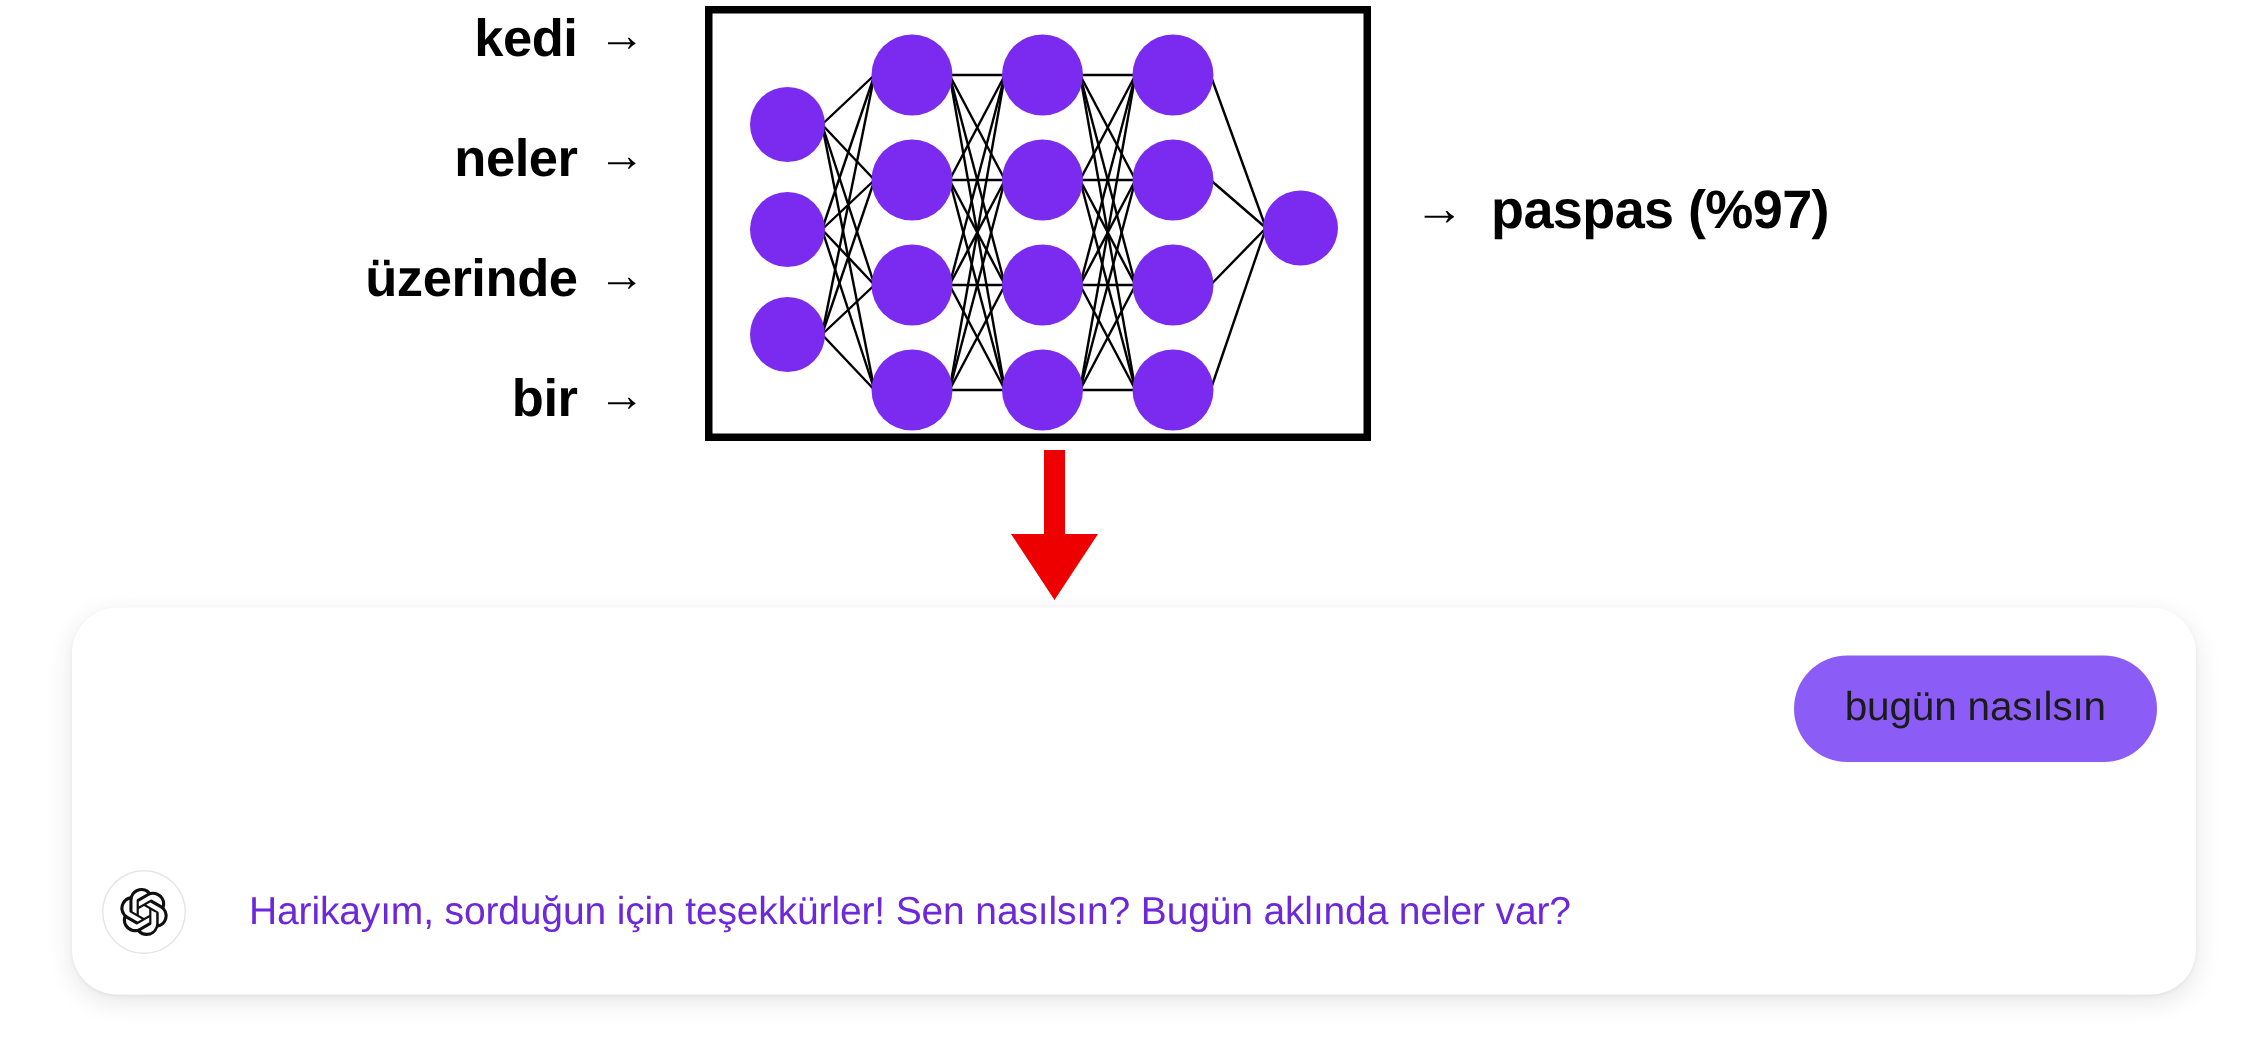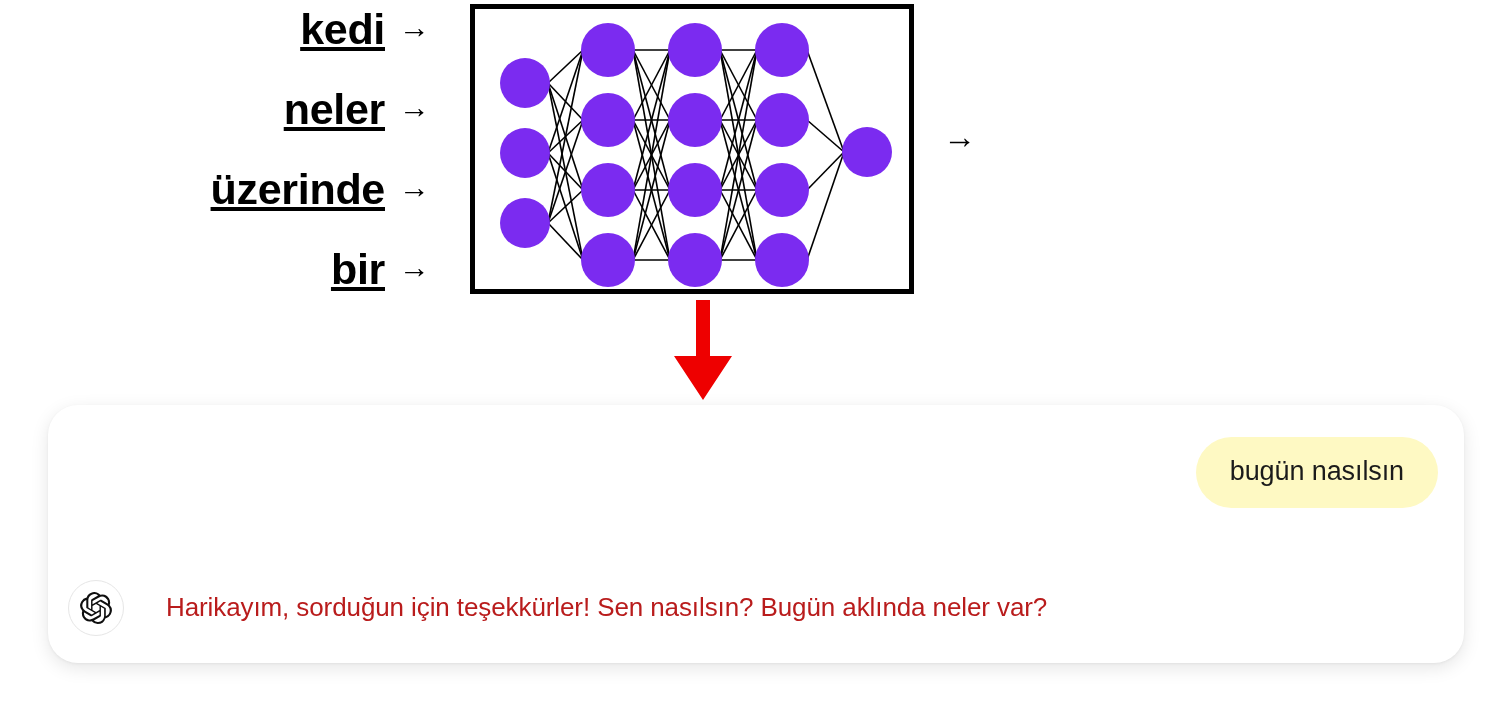--- a/index.html
+++ b/index.html
@@ -39,26 +39,25 @@
     position: absolute;
     right: 0;
     display: flex;
     align-items: center;
     justify-content: flex-end;
     gap: 14px;
     white-space: nowrap;
   }
 
   .input-label-text {
-    font-size: 43px;
+    font-size: 35px;
     font-weight: 700;
     color: #000000;
     letter-spacing: -0.3px;
     line-height: 1;
-    text-decoration: underline;
   }
 
   .input-label-arrow {
     font-size: 31px;
     font-weight: 400;
     color: #000000;
     line-height: 1;
     display: inline-block;
     transform: translateY(-2px);
   }
@@ -173,21 +172,21 @@
     border: 1.5px solid #e6e6e6;
     background: #ffffff;
     display: flex;
     align-items: center;
     justify-content: center;
     flex: 0 0 auto;
   }
 
   #assistant-text {
     font-size: 26px;
-    color: #b91c1c;
+    color: #6d28d9;
     line-height: 1.2;
     letter-spacing: -0.1px;
     white-space: nowrap;
   }
 </style>
 </head>
 <body>
 
 <div id="diagram-section">
 
@@ -283,32 +282,33 @@
           <circle cx="307" cy="111" r="27" fill="#7B2BF0"></circle>
           <circle cx="307" cy="181" r="27" fill="#7B2BF0"></circle>
           <circle cx="307" cy="251" r="27" fill="#7B2BF0"></circle>
           <circle cx="392" cy="143" r="25" fill="#7B2BF0"></circle>
         </g>
     </svg>
   </div>
 
   <div id="output-label">
     <span class="out-arrow">→</span>
+    <span class="out-text">paspas (%97)</span>
   </div>
 
   <svg id="red-arrow" viewBox="0 0 76 100">
     <polygon id="red-arrow-shape" points="31,0 45,0 45,56 67,56 38,100 9,56 31,56" fill="#EE0000"></polygon>
   </svg>
 
 </div>
 
 <div id="chat-card" style="background: rgb(255, 255, 255);">
 
   <div id="user-row">
-    <div id="user-bubble" style="background: #fef9c3;">bugün nasılsın</div>
+    <div id="user-bubble" style="background: #8b5cf6;">bugün nasılsın</div>
   </div>
 
   <div id="assistant-row">
 
     <div id="assistant-avatar">
       <svg width="32" height="32" viewBox="0 0 24 24">
         <path fill="#0f0f0f" d="M22.282 9.821a5.985 5.985 0 0 0-.516-4.91 6.046 6.046 0 0 0-6.51-2.9A6.065 6.065 0 0 0 4.981 4.18a5.985 5.985 0 0 0-3.998 2.9 6.046 6.046 0 0 0 .743 7.097 5.98 5.98 0 0 0 .51 4.911 6.051 6.051 0 0 0 6.515 2.9A5.985 5.985 0 0 0 13.26 24a6.056 6.056 0 0 0 5.772-4.206 5.99 5.99 0 0 0 3.997-2.9 6.056 6.056 0 0 0-.747-7.073zM13.26 22.43a4.476 4.476 0 0 1-2.876-1.04l.141-.081 4.779-2.758a.795.795 0 0 0 .392-.681v-6.737l2.02 1.168a.071.071 0 0 1 .38.052v5.583a4.504 4.504 0 0 1-4.474 4.494zM3.6 18.304a4.47 4.47 0 0 1-.535-3.014l.142.085 4.783 2.759a.771.771 0 0 0 .78 0l5.843-3.369v2.332a.08.08 0 0 1-.033.062L9.74 19.95a4.5 4.5 0 0 1-6.14-1.646zM2.34 7.896a4.485 4.485 0 0 1 2.366-1.973V11.6a.766.766 0 0 0 .388.676l5.815 3.355-2.02 1.168a.076.076 0 0 1-.071 0l-4.83-2.786A4.504 4.504 0 0 1 2.34 7.872zm16.597 3.855-5.833-3.387L15.119 7.2a.076.076 0 0 1 .071 0l4.83 2.791a4.494 4.494 0 0 1-.676 8.105v-5.678a.79.79 0 0 0-.407-.667zm2.01-3.023-.141-.085-4.774-2.782a.776.776 0 0 0-.785 0L9.409 9.23V6.897a.066.066 0 0 1 .028-.061l4.83-2.787a4.5 4.5 0 0 1 6.68 4.66zm-12.64 4.135-2.02-1.164a.08.08 0 0 1-.038-.057V6.075a4.5 4.5 0 0 1 7.375-3.453l-.142.08-4.778 2.758a.795.795 0 0 0-.393.681zm1.097-2.365 2.602-1.5 2.607 1.5v2.999l-2.597 1.5-2.607-1.5z"></path>
       </svg>
     </div>
 

